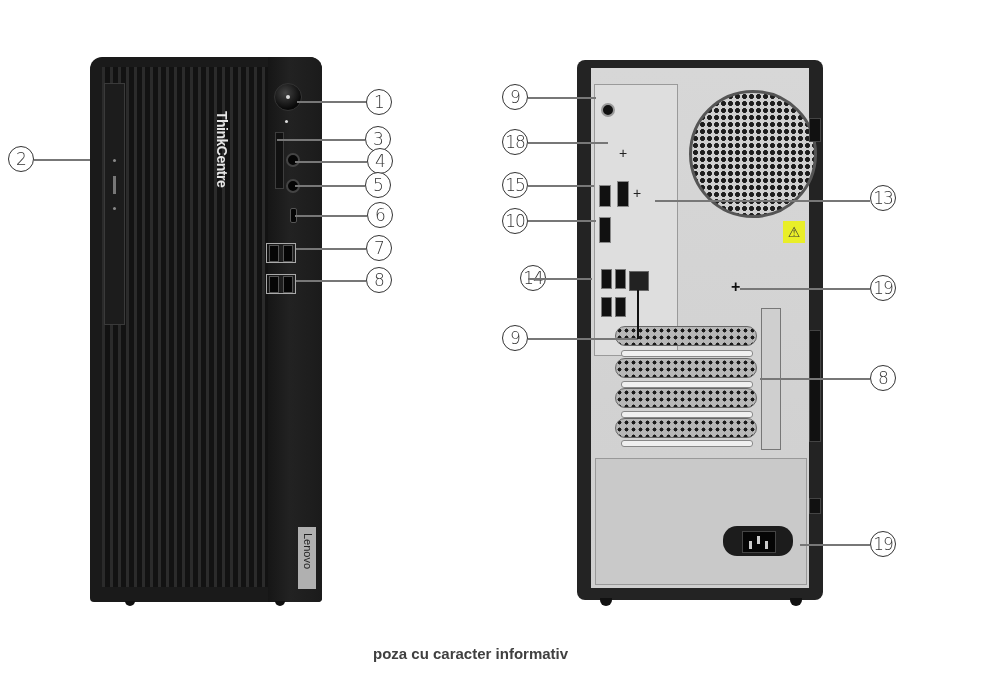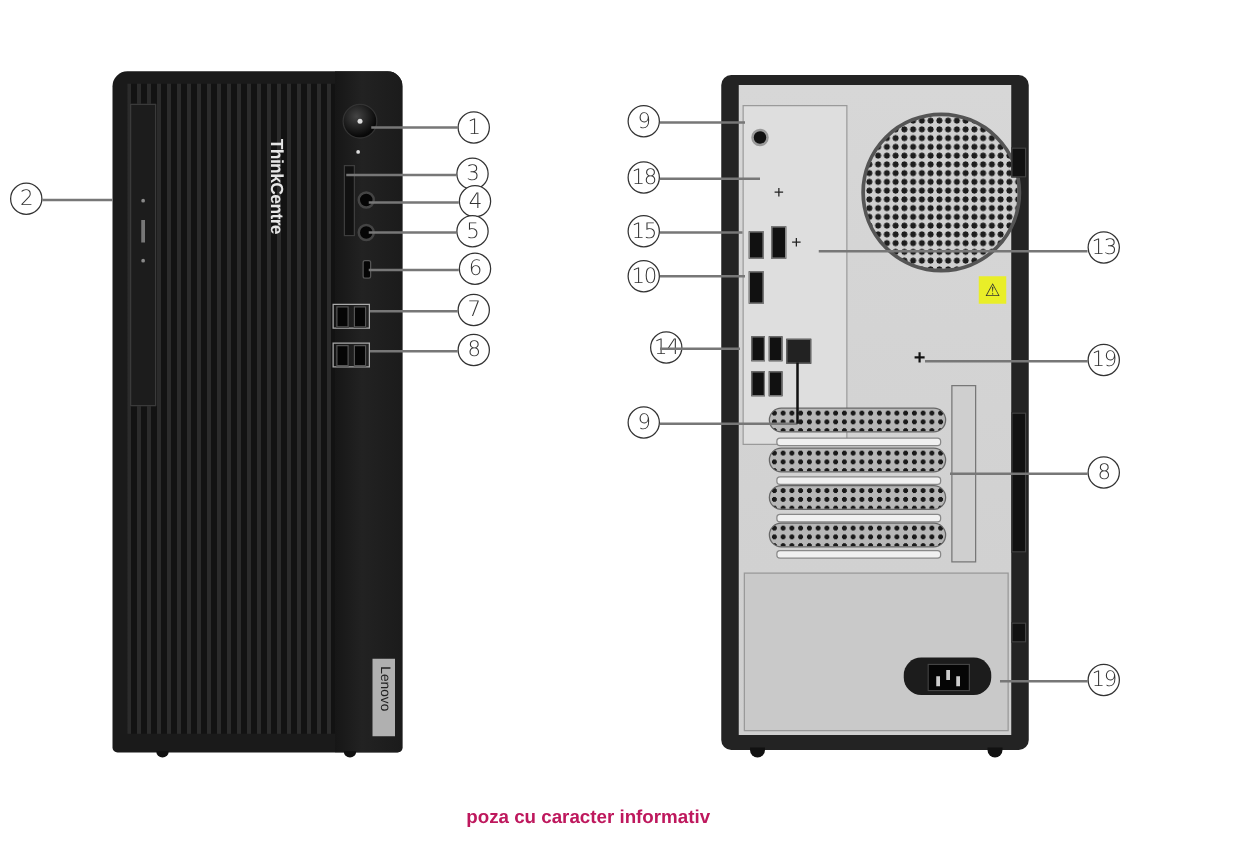--- a/index.html
+++ b/index.html
@@ -48,21 +48,21 @@
     background:radial-gradient(circle,#1a1a1a 1.8px,transparent 2.2px) 0 0/7px 7px,#b7b7b7;border:1px solid #666;}
   .slotcover{position:absolute;left:30px;width:130px;height:5px;background:#f0f0f0;border:1px solid #888;border-radius:3px;}
   .psu{position:absolute;left:18px;top:398px;width:210px;height:125px;background:#c9c9c9;border:1px solid #999;}
   .iec{position:absolute;left:146px;top:466px;width:70px;height:30px;background:#1c1c1c;border-radius:14px;}
   .iec .inner{position:absolute;left:19px;top:5px;width:32px;height:20px;background:#050505;border:1px solid #444;}
   .iec .pin{position:absolute;width:3px;height:8px;background:#ccc;top:9px;}
   .pcie-bracket{position:absolute;left:170px;top:240px;width:18px;height:140px;background:#cfcfcf;border:1px solid #777;}
   .side-latch{position:absolute;left:232px;width:10px;background:#111;border:1px solid #444;}
   .rfoot{position:absolute;width:12px;height:8px;background:#111;border-radius:0 0 6px 6px;}
 
-  .caption{position:absolute;left:373px;top:645px;font-size:15px;font-weight:bold;color:#be185d;font-family:"Liberation Sans",sans-serif;}
+  .caption{position:absolute;left:373px;top:645px;font-size:15px;font-weight:bold;color:#404040;font-family:"Liberation Sans",sans-serif;}
 </style>
 </head>
 <body>
 
 <div class="abs front">
   <div class="grille"></div>
   <div class="odd">
     <div class="odd-dot1" style="top:75px"></div>
     <div class="odd-btn"></div>
     <div class="odd-dot2" style="top:123px"></div>

